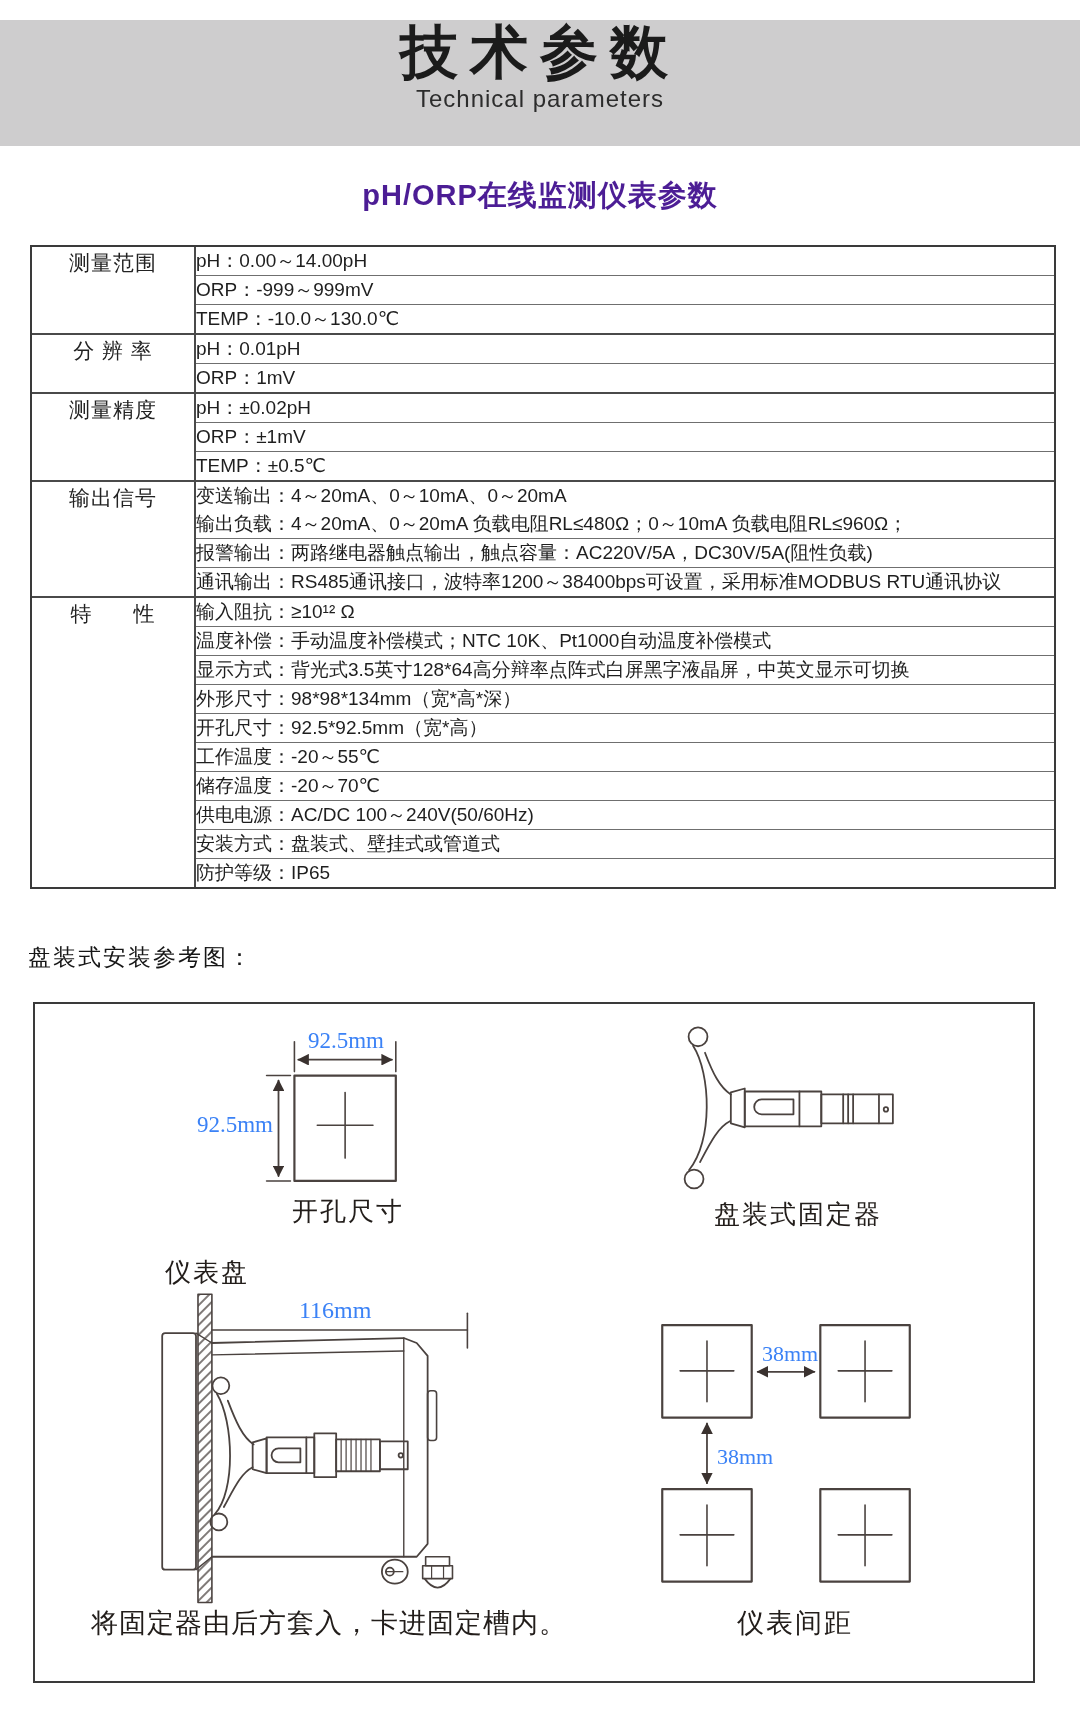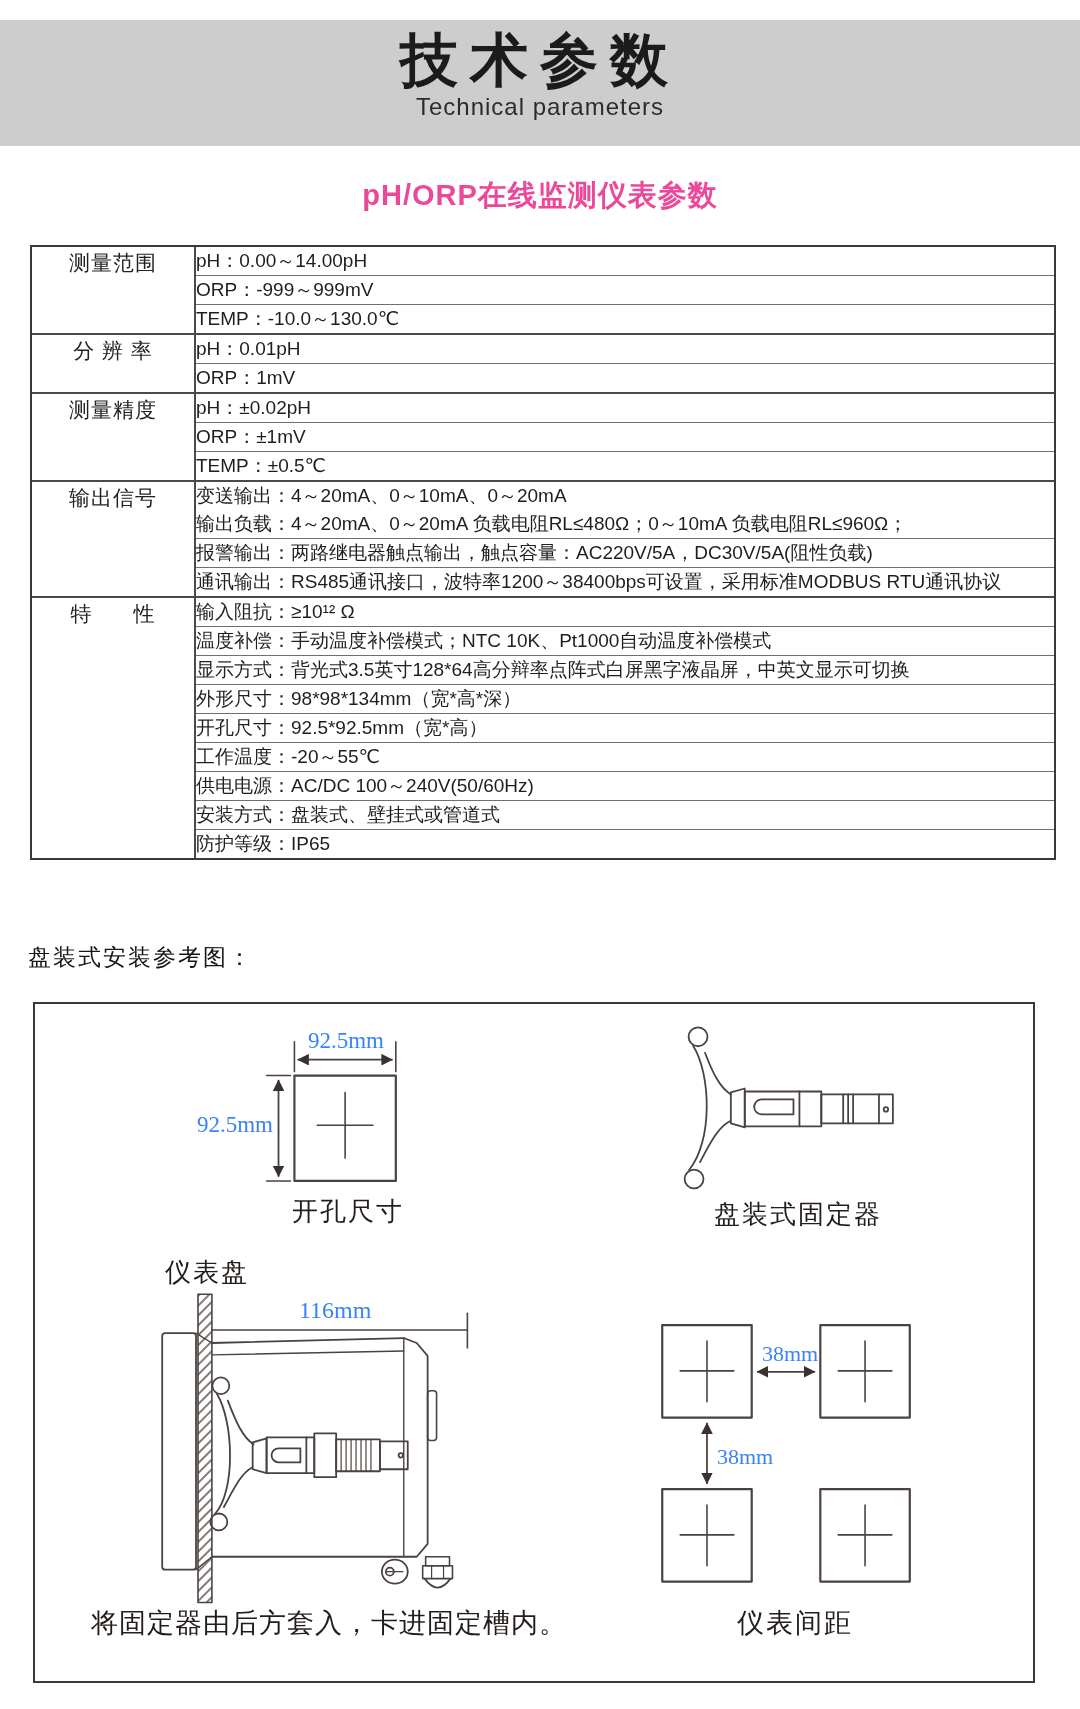--- a/index.html
+++ b/index.html
@@ -1,26 +1,26 @@
 <!DOCTYPE html>
 <html><head>
 <meta charset="utf-8">
 <style>
   html,body{margin:0;padding:0;background:#ffffff;}
   .page{position:relative;width:1080px;height:1709px;background:#ffffff;overflow:hidden;
         font-family:"Liberation Sans","DejaVu Sans",sans-serif;color:#1e1e1e;}
 
   
   .banner{position:absolute;left:0;top:20px;width:1080px;height:126px;background:#cecdce;text-align:center;}
-  .banner-title{padding-top:8px;font-size:58px;font-weight:700;letter-spacing:12px;color:#1b1b1b;line-height:1.1;}
+  .banner-title{padding-top:0;font-size:58px;font-weight:700;letter-spacing:12px;color:#1b1b1b;line-height:1.1;}
   .banner-sub{font-size:24px;color:#2c2c2c;letter-spacing:1px;margin-top:1px;}
 
   
   .doc-title{position:absolute;left:0;top:176px;width:1080px;text-align:center;
-             font-size:29px;font-weight:700;color:#ec4899;letter-spacing:1px;}
+             font-size:29px;font-weight:700;color:#4c1d95;letter-spacing:1px;}
 
   
   .spec-table{position:absolute;left:30px;top:245px;width:1026px;border:2.5px solid #3a3a3a;background:#fff;box-sizing:border-box;}
   .tgroup{display:flex;border-bottom:2px solid #4a4a4a;}
   .tgroup:last-child{border-bottom:none;}
   .tlabel{flex:0 0 162px;width:162px;border-right:2px solid #4a4a4a;text-align:center;
           font-size:21px;color:#222;padding-top:2px;white-space:pre;letter-spacing:1px;}
   .trows{flex:1;min-width:0;}
   .trow{height:28px;line-height:28px;border-bottom:1.5px solid #6f6f6f;
         font-size:19px;color:#1e1e1e;white-space:nowrap;overflow:hidden;}
@@ -92,20 +92,21 @@
 
     <div class="tgroup">
       <div class="tlabel">特      性</div>
       <div class="trows">
         <div class="trow">输入阻抗：≥10¹² Ω</div>
         <div class="trow">温度补偿：手动温度补偿模式；NTC 10K、Pt1000自动温度补偿模式</div>
         <div class="trow">显示方式：背光式3.5英寸128*64高分辩率点阵式白屏黑字液晶屏，中英文显示可切换</div>
         <div class="trow">外形尺寸：98*98*134mm（宽*高*深）</div>
         <div class="trow">开孔尺寸：92.5*92.5mm（宽*高）</div>
         <div class="trow">工作温度：-20～55℃</div>
+        <div class="trow">储存温度：-20～70℃</div>
         <div class="trow">供电电源：AC/DC 100～240V(50/60Hz)</div>
         <div class="trow">安装方式：盘装式、壁挂式或管道式</div>
         <div class="trow">防护等级：IP65</div>
       </div>
     </div>
 
   </div>
 
   <div class="section-heading">盘装式安装参考图：</div>
 

